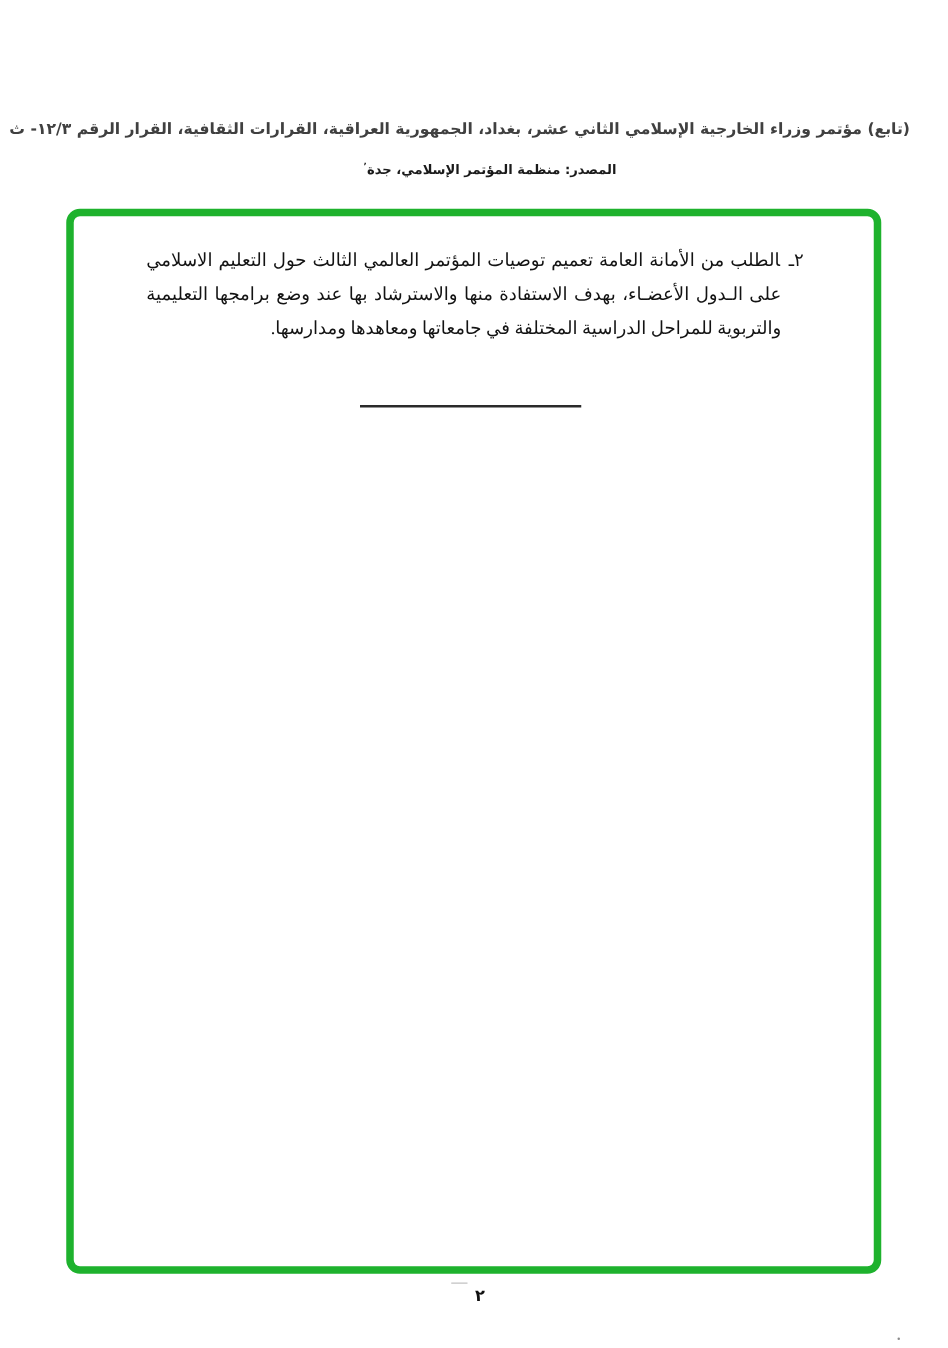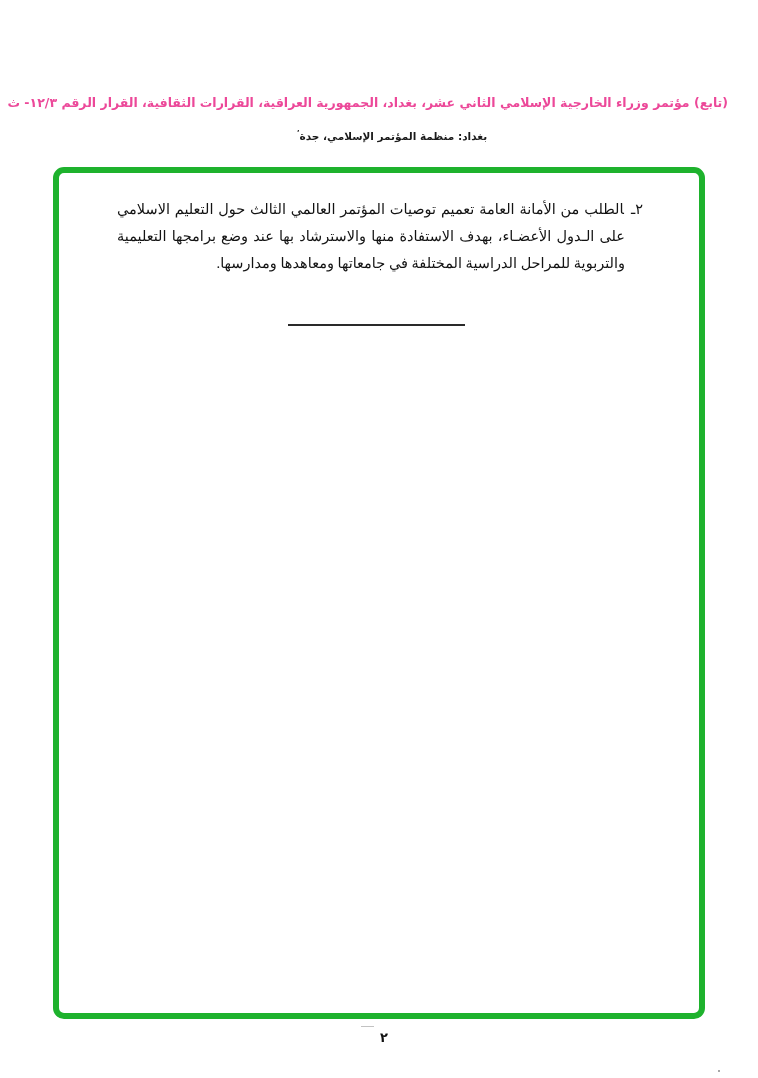--- a/index.html
+++ b/index.html
@@ -20,21 +20,21 @@
   .header-title {
     position: absolute;
     top: 95px;
     left: 30px;
     right: 30px;
     direction: rtl;
     text-align: center;
     white-space: nowrap;
     font-size: 12.5px;
     font-weight: bold;
-    color: #ec4899;
+    color: #404040;
     overflow: visible;
   }
   .source-line {
     position: absolute;
     top: 129px;
     left: 392px;
     transform: translateX(-50%);
     direction: rtl;
     white-space: nowrap;
     font-size: 10.5px;
@@ -121,21 +121,21 @@
     height: 2px;
     background: #8a8a8a;
     border-radius: 50%;
   }
 </style>
 </head>
 <body>
 
 <div class="header-title">(تابع) مؤتمر وزراء الخارجية الإسلامي الثاني عشر، بغداد، الجمهورية العراقية، القرارات الثقافية، القرار الرقم ١٢/٣- ث</div>
 
-<div class="source-line"><span>بغداد: منظمة المؤتمر الإسلامي، جدة</span><sup>٬</sup></div>
+<div class="source-line"><span>المصدر: منظمة المؤتمر الإسلامي، جدة</span><sup>٬</sup></div>
 
 <div class="frame"></div>
 
 <p class="body-paragraph"><span class="item-num">٢ـ</span><span>الطلب من الأمانة العامة تعميم توصيات المؤتمر العالمي الثالث حول التعليم الاسلامي على الـدول الأعضـاء، بهدف الاستفادة منها والاسترشاد بها عند وضع برامجها التعليمية والتربوية للمراحل الدراسية المختلفة في جامعاتها ومعاهدها ومدارسها.</span></p>
 
 <div class="divider"></div>
 
 <div class="page-number">٢</div>
 
 <div class="artifact-dash"></div>

